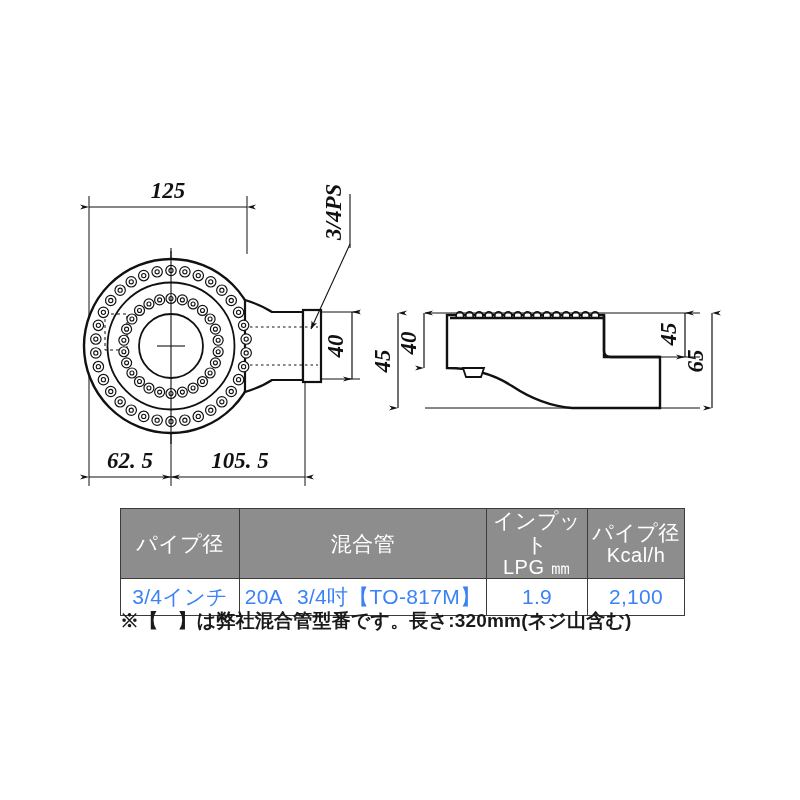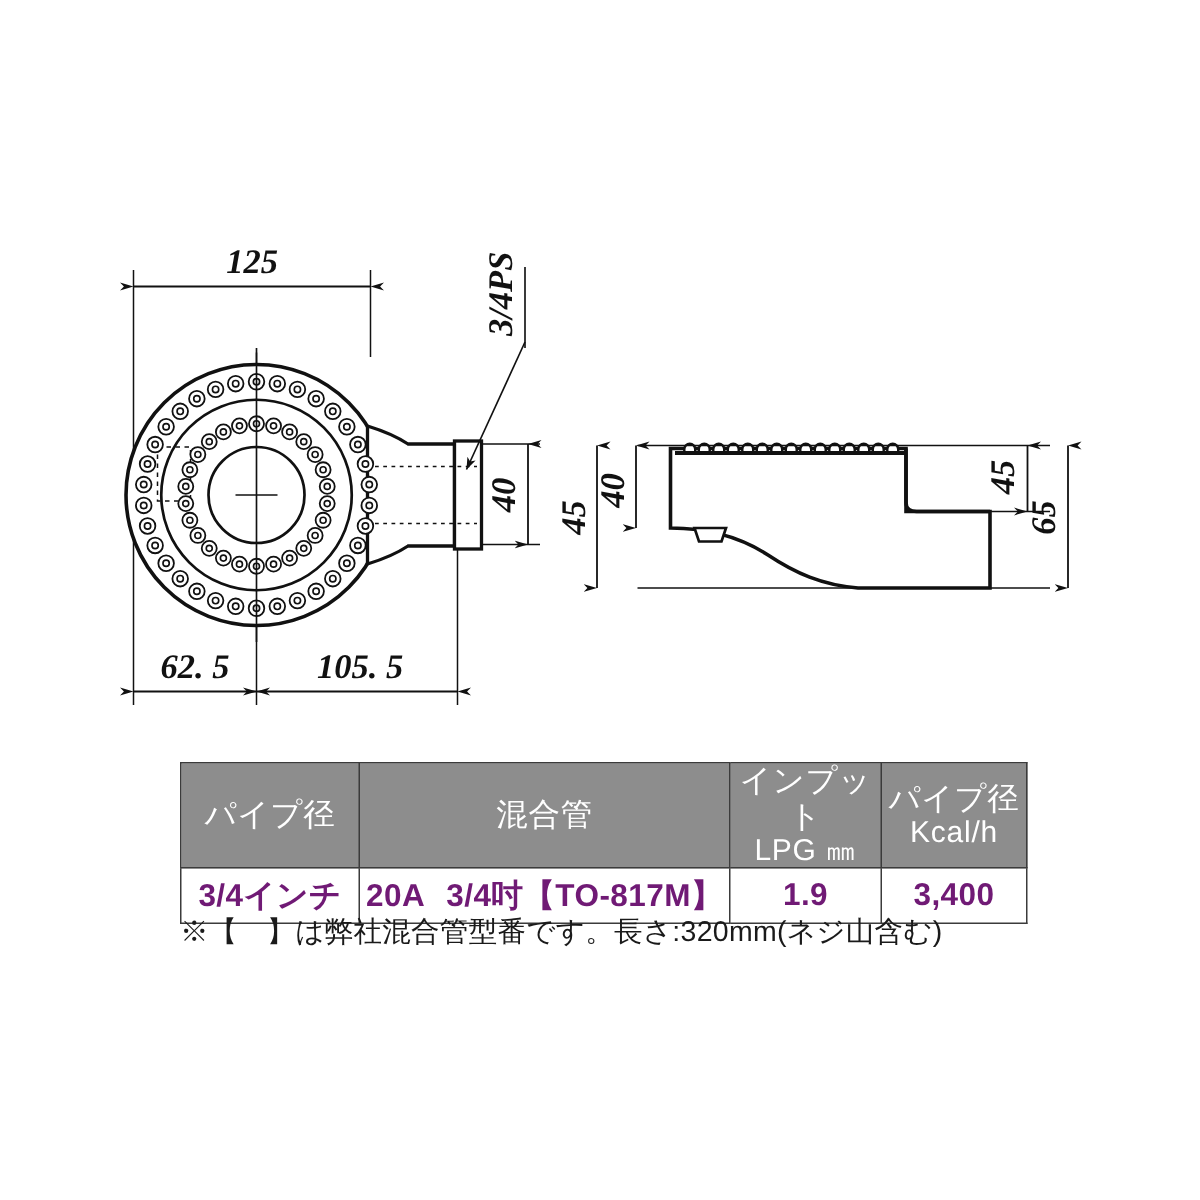--- a/index.html
+++ b/index.html
@@ -19,21 +19,21 @@
     position: relative;
     width: 800px;
     height: 800px;
     background: #ffffff;
   }
 
   
   #drawing-area {
     position: absolute;
     left: 0;
-    top: 0;
+    top: 16px;
     width: 800px;
     height: 495px;
   }
   #drawing-svg {
     display: block;
   }
 
   
   #spec-table-wrap {
     position: absolute;
@@ -58,25 +58,24 @@
   table.spec th {
     background: #8d8d8d;
     color: #ffffff;
     height: 60px;
     font-size: 21px;
     line-height: 1.12;
     letter-spacing: 0.5px;
   }
   table.spec td {
     background: #ffffff;
-    color: #701a75;
+    color: #3b82f6;
     height: 36px;
     font-size: 21px;
     letter-spacing: 0.3px;
-    font-weight: bold;
   }
   .th-line2 {
     display: block;
     font-size: 20px;
   }
   .col-pipe   { width: 118px; }
   .col-mix    { width: 246px; }
   .col-nozzle { width: 100px; }
   .col-input  { width: 96px; }
 
@@ -87,20 +86,21 @@
   .mix-gap { display: inline-block; width: 14px; }
 
   #table-note {
     position: absolute;
     left: 120px;
     top: 608px;
     font-size: 19px;
     color: #1a1a1a;
     letter-spacing: 0.2px;
     white-space: nowrap;
+    font-weight: bold;
   }
 
   
   .dim-text {
     font-family: "Liberation Serif", serif;
     font-style: italic;
     font-weight: bold;
     fill: #111111;
   }
 </style>
@@ -400,21 +400,21 @@
             <span>パイプ径</span>
             <span class="th-line2">Kcal/h</span>
           </th>
         </tr>
       </thead>
       <tbody>
         <tr>
           <td>3/4インチ</td>
           <td class="cell-mix"><span>20A</span><span class="mix-gap"></span><span>3/4吋【TO-817M】</span></td>
           <td>1.9</td>
-          <td>3,400</td>
+          <td>2,100</td>
         </tr>
       </tbody>
     </table>
   </div>
 
   <div id="table-note">※【　】は弊社混合管型番です。長さ:320mm(ネジ山含む)</div>
 
 </div>
 
 </body></html>

